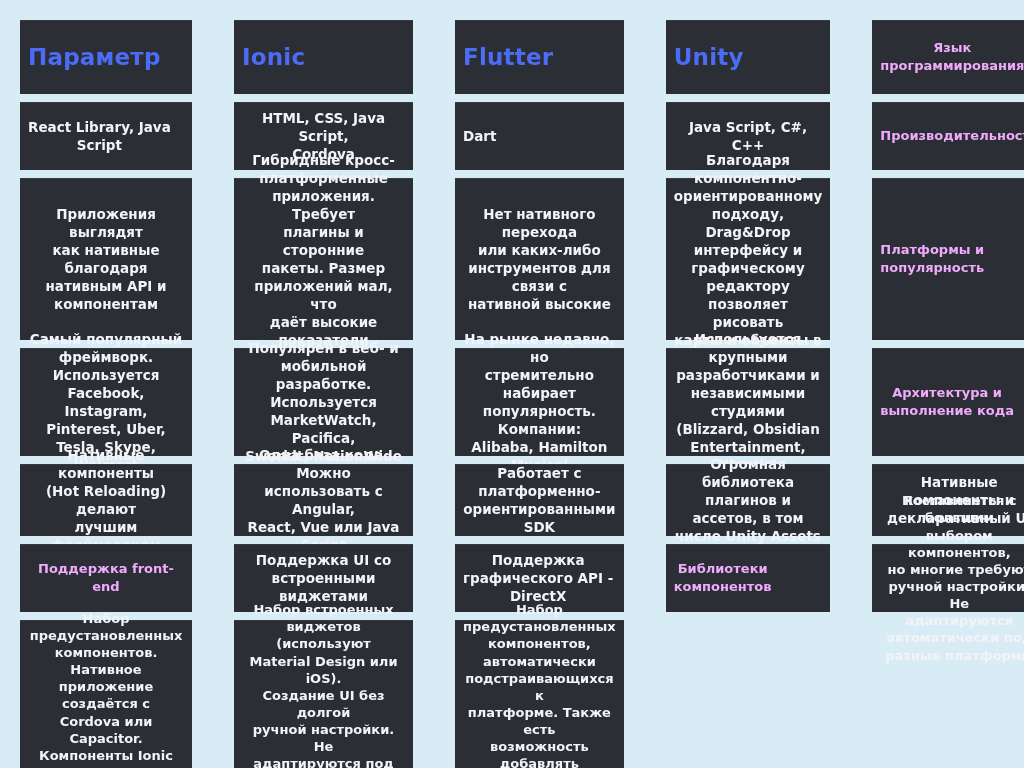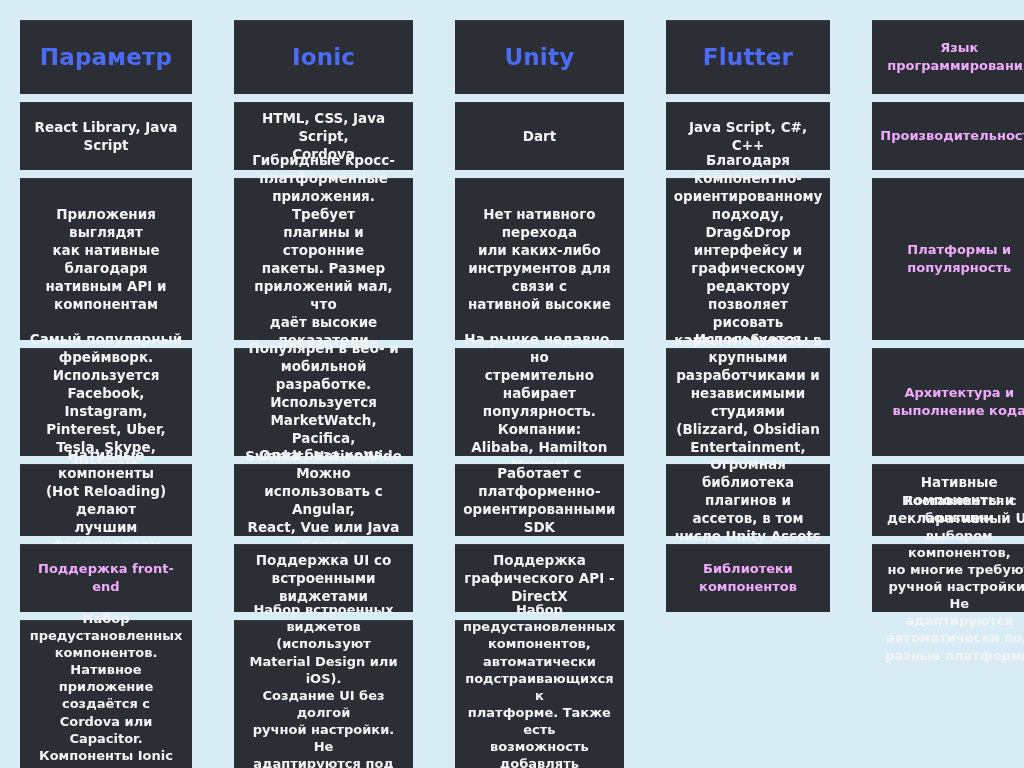--- a/index.html
+++ b/index.html
@@ -31,21 +31,21 @@
     grid-template-columns: 172px 1fr 1fr 1fr 1fr;
     grid-template-rows: 74px 68px 162px 108px 72px 68px 168px;
     column-gap: 42px;
     row-gap: 8px;
   }
 
   .cell {
     background: #2b2e34;
     display: flex;
     align-items: center;
-    justify-content: center;
+    justify-content: flex-start;
     text-align: center;
     padding: 6px 8px;
     box-shadow: 0 1px 0 rgba(255,255,255,0.06) inset;
   }
 
   .cell-head {
     color: #4d6cf5;
     font-weight: bold;
     font-size: 23px;
     letter-spacing: 0.2px;
@@ -81,24 +81,24 @@
 <div class="table-wrap">
   <div class="grid">
 
     <div class="cell cell-head">
       <span class="txt">Параметр</span>
     </div>
     <div class="cell cell-head">
       <span class="txt">Ionic</span>
     </div>
     <div class="cell cell-head">
+      <span class="txt">Flutter</span>
+    </div>
+    <div class="cell cell-head">
       <span class="txt">Unity</span>
-    </div>
-    <div class="cell cell-head">
-      <span class="txt">Flutter</span>
     </div>
 
     <div class="cell cell-rowhead">
       <span class="txt">Язык
 программирования</span>
     </div>
     <div class="cell cell-body">
       <span class="txt">React Library, Java
 Script</span>
     </div>

